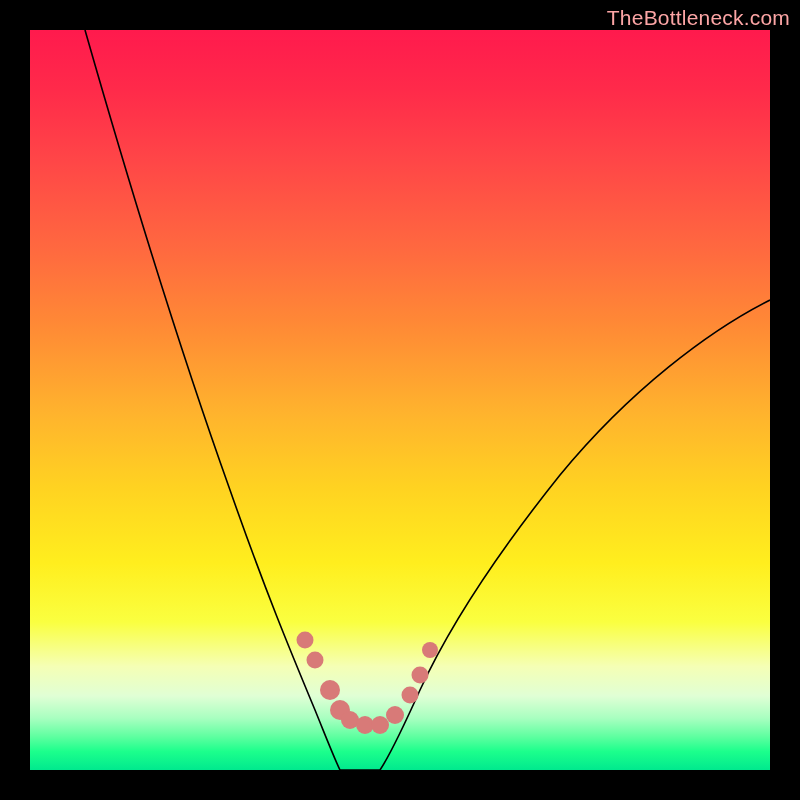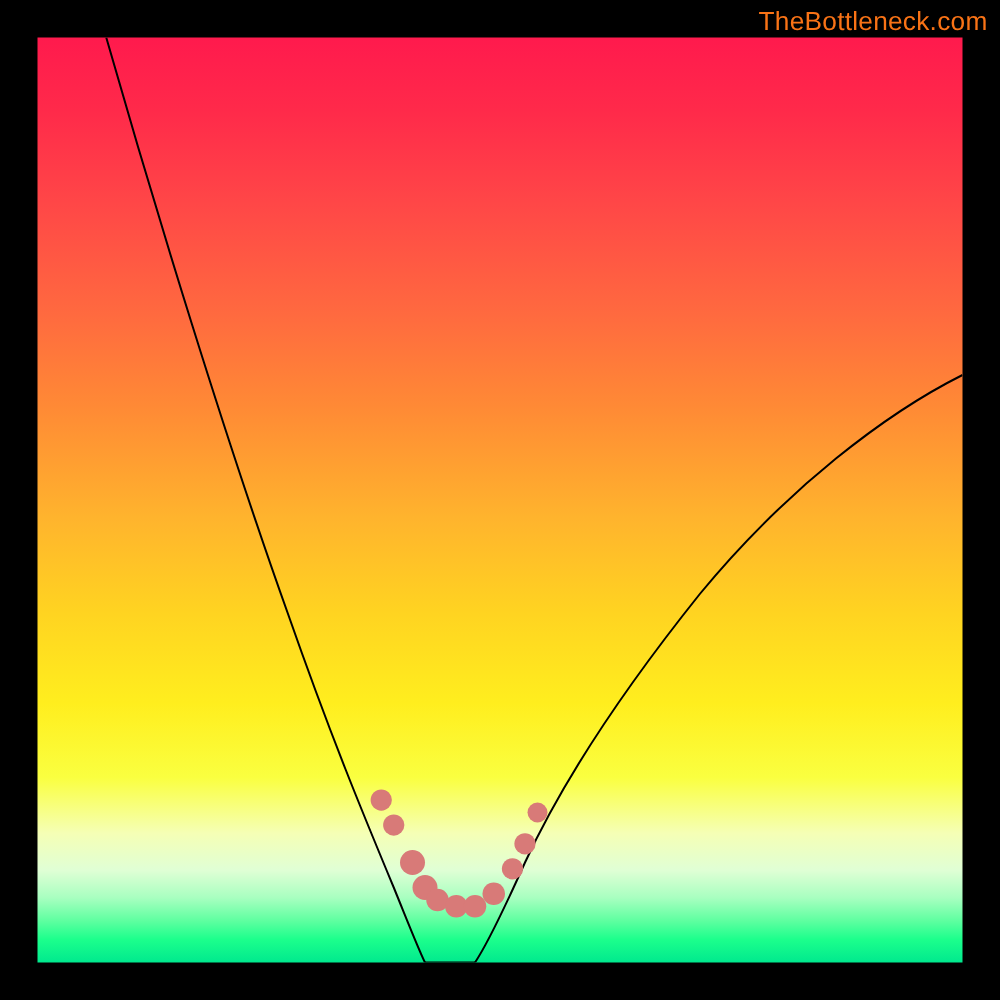--- a/index.html
+++ b/index.html
@@ -32,21 +32,21 @@
       #a8ffc0 93%,
       #5effa0 95.5%,
       #1cff8c 97.5%,
       #00e98e 100%
     );
   }
   .watermark {
     position: absolute;
     top: 6px;
     right: 10px;
-    color: #f97316;
+    color: #fca5a5;
     font-size: 21px;
     font-weight: 500;
     letter-spacing: 0.2px;
     user-select: none;
   }
   svg.curves {
     position: absolute;
     left: 30px;
     top: 30px;
     width: 740px;

